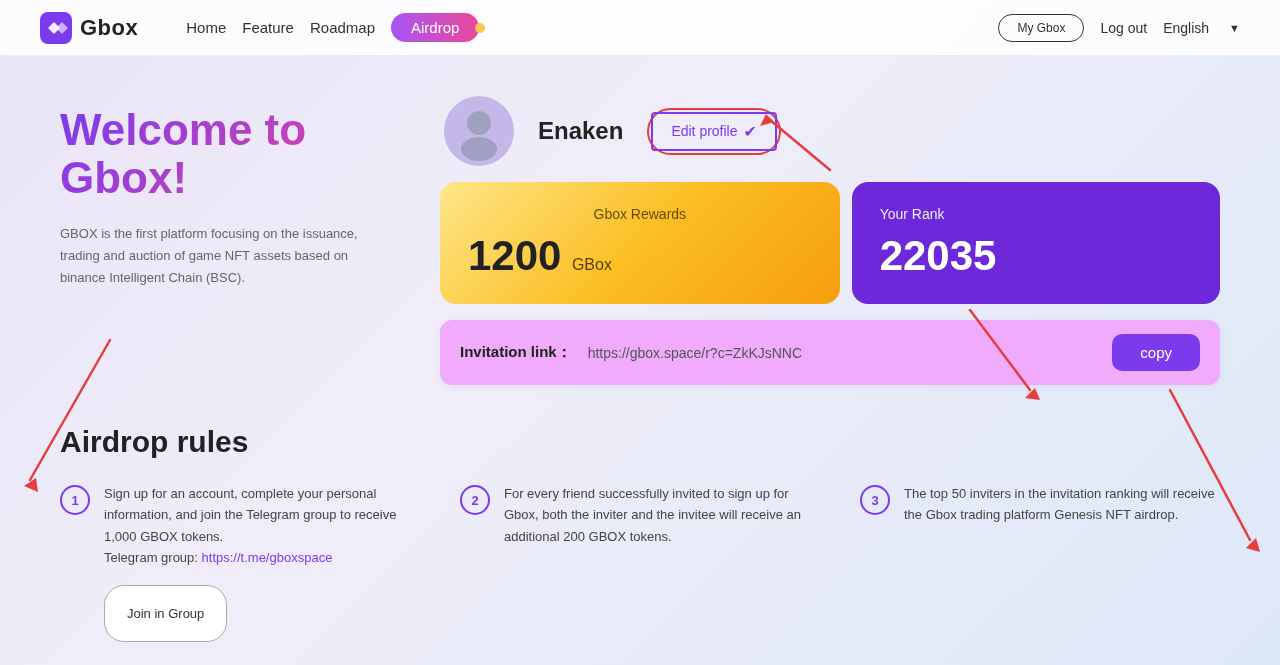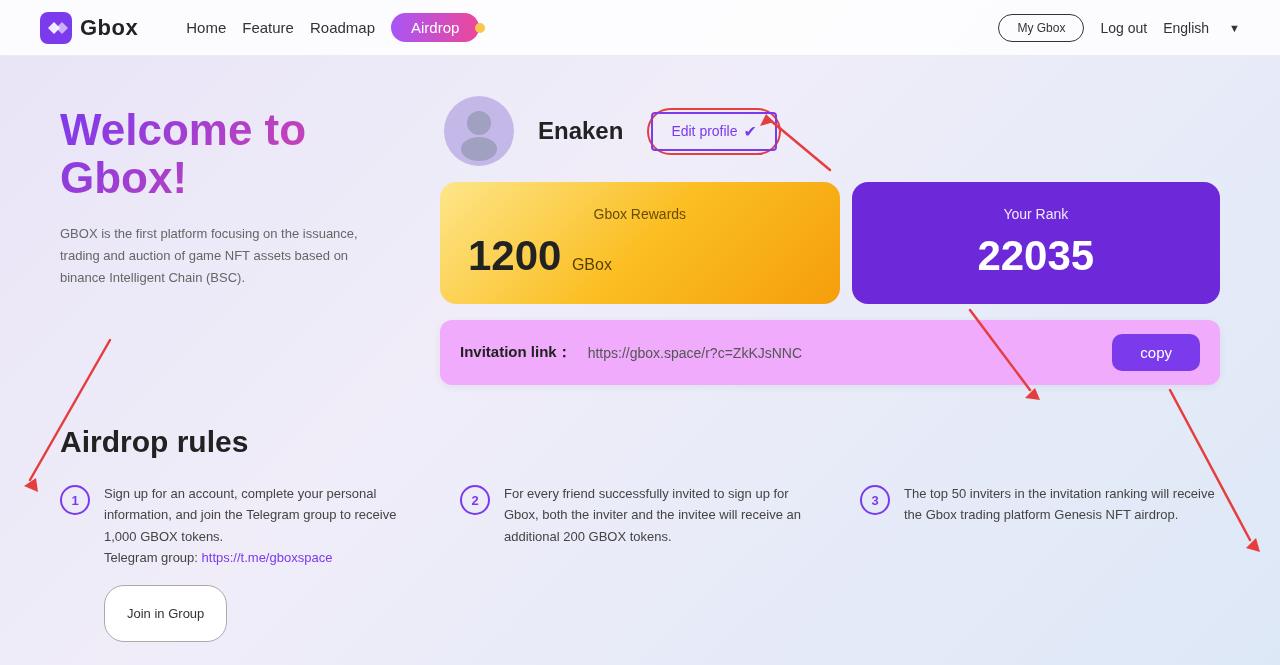--- a/index.html
+++ b/index.html
@@ -214,21 +214,20 @@
       border-radius: 16px;
       padding: 24px 28px;
       color: white;
     }
     .card-rank {
       flex: 1;
       background: #6d28d9;
       border-radius: 16px;
       padding: 24px 28px;
       color: white;
-      text-align: center;
     }
     .card-label {
       font-size: 14px;
       font-weight: 500;
       margin-bottom: 10px;
       opacity: 0.9;
     }
     .card-value {
       font-size: 42px;
       font-weight: 700;

